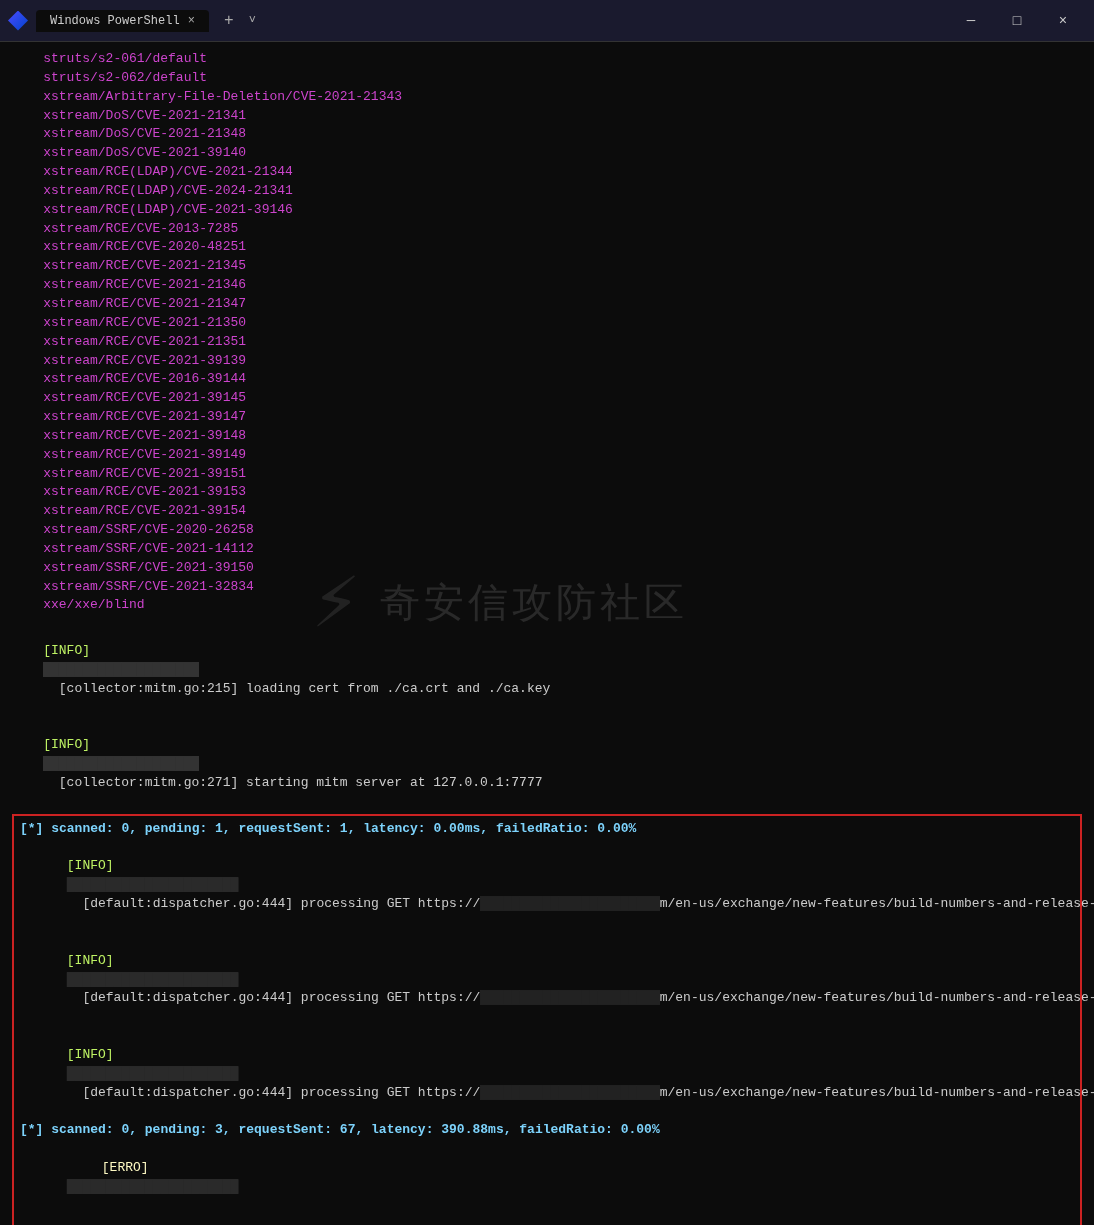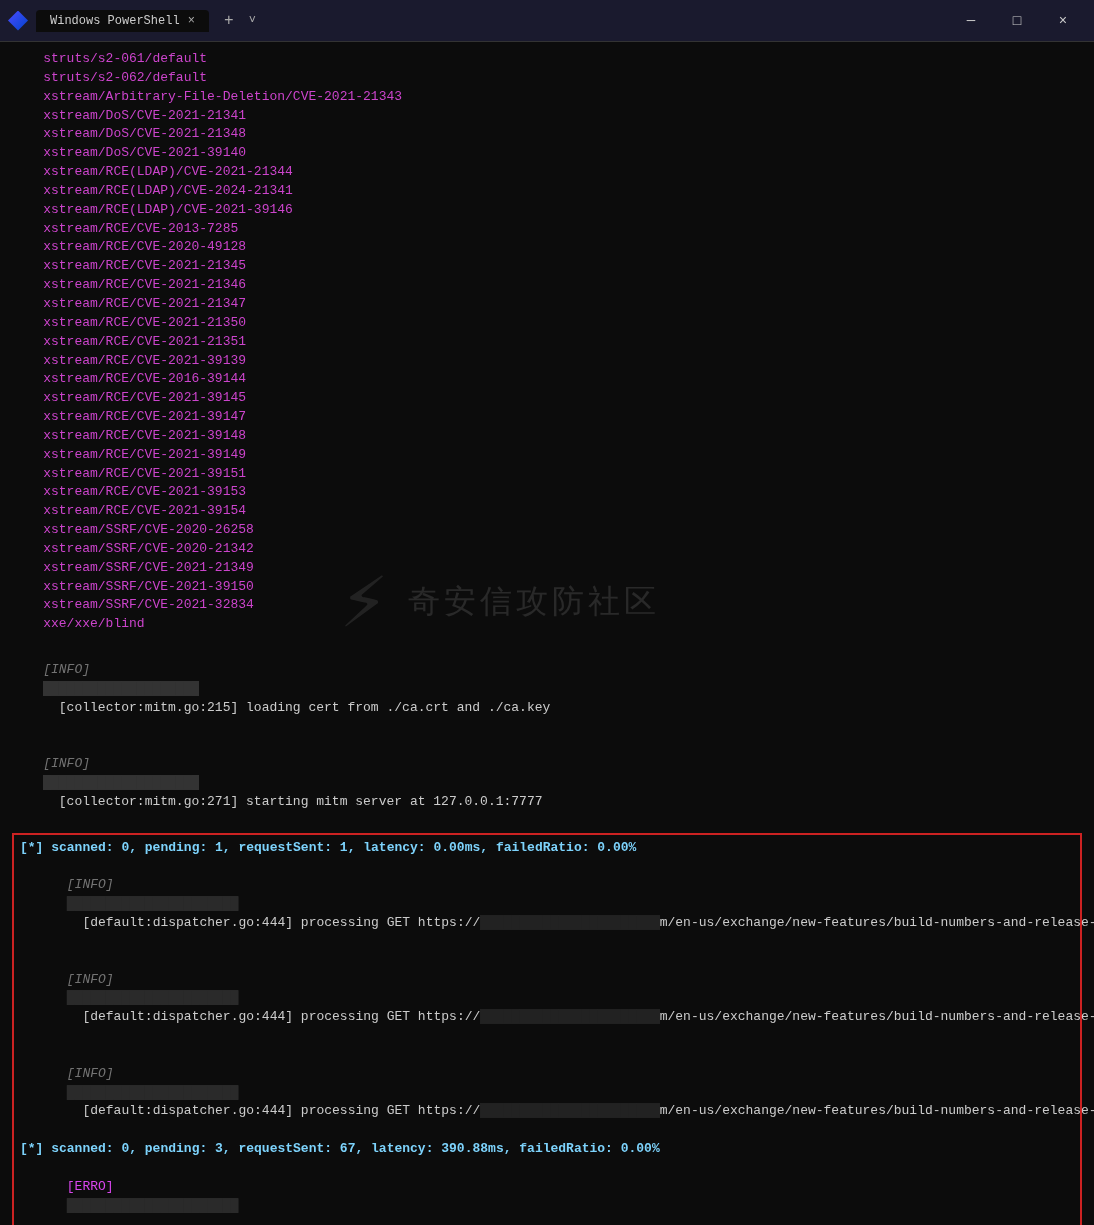--- a/index.html
+++ b/index.html
@@ -86,22 +86,22 @@
       position: relative;
     }
 
     .line {
       line-height: 1.45;
       white-space: pre;
     }
 
     .purple { color: #cc44cc; }
     .white { color: #cccccc; }
-    .info-blue { color: #737373; font-style: italic; }
-    .erro-red { color: #d946ef; }
+    .info-blue { color: #bef264; }
+    .erro-red { color: #fef9c3; margin-left: 35px; }
     .redbox-line { color: #7dd3fc; font-weight: bold; }
 
     
     .watermark {
       position: absolute;
       top: 490px;
       left: 250px;
       width: 500px;
       height: 140px;
       display: flex;
@@ -111,21 +111,21 @@
       pointer-events: none;
       z-index: 10;
     }
     .watermark-shield {
       color: #888;
       font-size: 80px;
       margin-right: 20px;
     }
     .watermark-text {
       color: #aaa;
-      font-size: 32px;
+      font-size: 40px;
       font-family: sans-serif;
       letter-spacing: 4px;
     }
 
   </style>
 </head>
 <body>
 
 <div class="titlebar">
   <div class="titlebar-icon"></div>
@@ -148,38 +148,37 @@
   <div class="line purple">    struts/s2-061/default</div>
   <div class="line purple">    struts/s2-062/default</div>
   <div class="line purple">    xstream/Arbitrary-File-Deletion/CVE-2021-21343</div>
   <div class="line purple">    xstream/DoS/CVE-2021-21341</div>
   <div class="line purple">    xstream/DoS/CVE-2021-21348</div>
   <div class="line purple">    xstream/DoS/CVE-2021-39140</div>
   <div class="line purple">    xstream/RCE(LDAP)/CVE-2021-21344</div>
   <div class="line purple">    xstream/RCE(LDAP)/CVE-2024-21341</div>
   <div class="line purple">    xstream/RCE(LDAP)/CVE-2021-39146</div>
   <div class="line purple">    xstream/RCE/CVE-2013-7285</div>
-  <div class="line purple">    xstream/RCE/CVE-2020-49128</div>
+  <div class="line purple">    xstream/RCE/CVE-2020-48251</div>
   <div class="line purple">    xstream/RCE/CVE-2021-21345</div>
   <div class="line purple">    xstream/RCE/CVE-2021-21346</div>
   <div class="line purple">    xstream/RCE/CVE-2021-21347</div>
   <div class="line purple">    xstream/RCE/CVE-2021-21350</div>
   <div class="line purple">    xstream/RCE/CVE-2021-21351</div>
   <div class="line purple">    xstream/RCE/CVE-2021-39139</div>
   <div class="line purple">    xstream/RCE/CVE-2016-39144</div>
   <div class="line purple">    xstream/RCE/CVE-2021-39145</div>
   <div class="line purple">    xstream/RCE/CVE-2021-39147</div>
   <div class="line purple">    xstream/RCE/CVE-2021-39148</div>
   <div class="line purple">    xstream/RCE/CVE-2021-39149</div>
   <div class="line purple">    xstream/RCE/CVE-2021-39151</div>
   <div class="line purple">    xstream/RCE/CVE-2021-39153</div>
   <div class="line purple">    xstream/RCE/CVE-2021-39154</div>
   <div class="line purple">    xstream/SSRF/CVE-2020-26258</div>
-  <div class="line purple">    xstream/SSRF/CVE-2020-21342</div>
-  <div class="line purple">    xstream/SSRF/CVE-2021-21349</div>
+  <div class="line purple">    xstream/SSRF/CVE-2021-14112</div>
   <div class="line purple">    xstream/SSRF/CVE-2021-39150</div>
   <div class="line purple">    xstream/SSRF/CVE-2021-32834</div>
   <div class="line purple">    xxe/xxe/blind</div>
 
   <div class="line" style="height:8px"></div>
 
   <div class="watermark">
     <div class="watermark-shield">⚡</div>
     <div class="watermark-text">奇安信攻防社区</div>
   </div>

